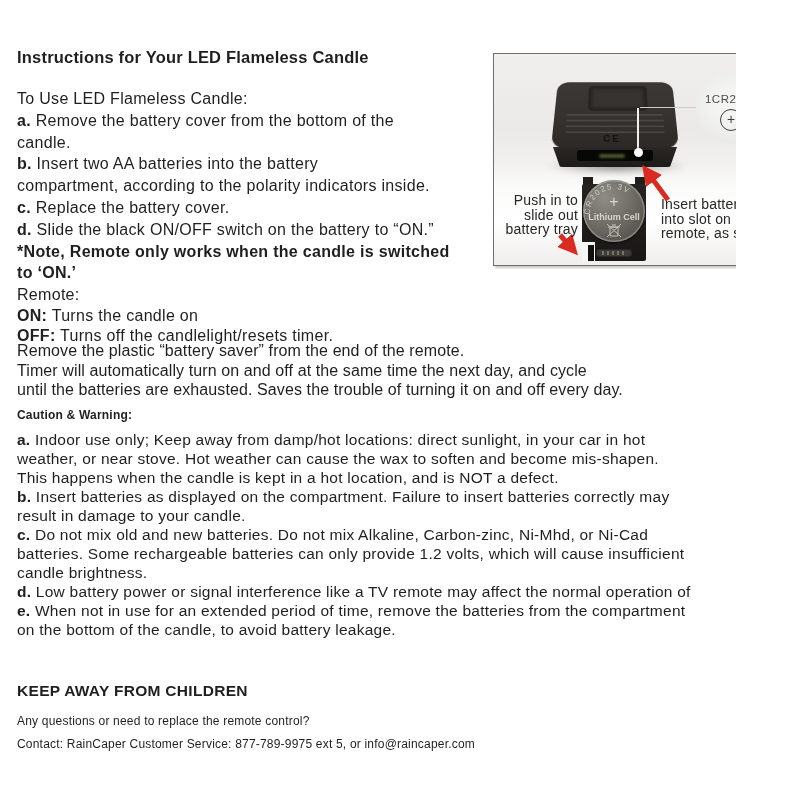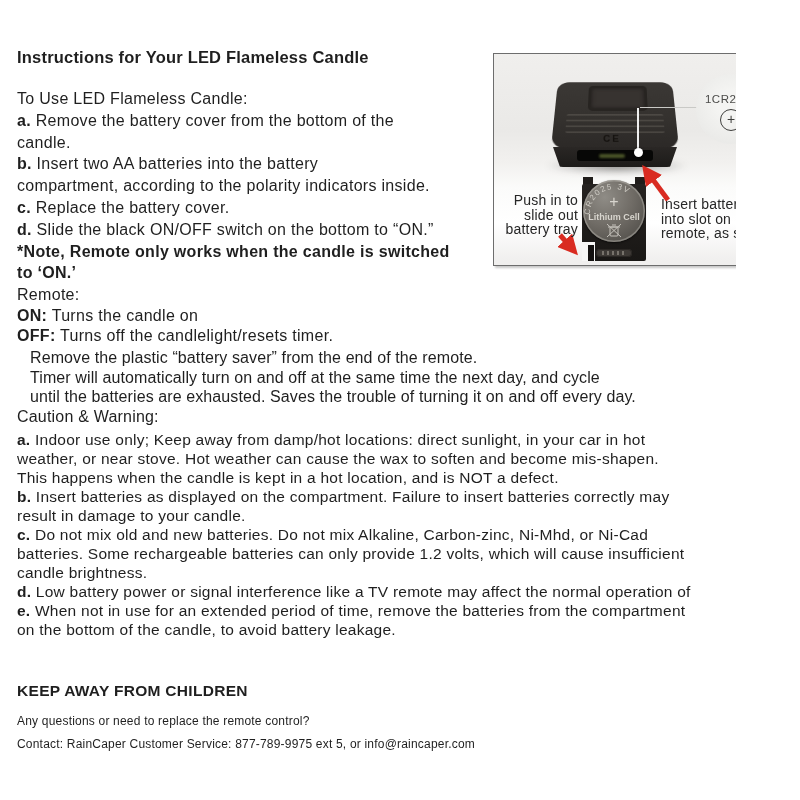--- a/index.html
+++ b/index.html
@@ -8,22 +8,22 @@
     font-family:"Liberation Sans", sans-serif; color:#1f1f1f; overflow:hidden;
   }
   .abs { position:absolute; }
   .ln { white-space:nowrap; }
   .ln b { font-weight:bold; }
 
   
   #title { left:17px; top:48px; font-size:16.5px; font-weight:bold; letter-spacing:0.2px; }
   #usage { left:17px; top:88px; font-size:16px; line-height:21.8px; letter-spacing:0.3px; width:470px; }
   #remote-sec { left:17px; top:285px; font-size:16px; line-height:20.6px; letter-spacing:0.3px; }
-  #timer { left:17px; top:348px; font-size:16px; line-height:19.6px; letter-spacing:0.1px;margin-left:13px; }
-  #caution-head { left:17px; top:408px; font-size:16px; font-weight:normal; letter-spacing:0.2px; }
+  #timer { left:17px; top:341px; font-size:16px; line-height:19.6px; letter-spacing:0.1px; }
+  #caution-head { left:17px; top:408px; font-size:12px; font-weight:bold; letter-spacing:0.2px; }
   #caution-lines { left:17px; top:430px; font-size:15.5px; line-height:19px; letter-spacing:0.25px; }
   #keep-away { left:17px; top:682px; font-size:15.5px; font-weight:bold; letter-spacing:0.3px; }
   #footer-block { left:17px; top:710px; font-size:12px; line-height:22.5px; letter-spacing:0.2px; }
 
   
   #diagram {
     left:493px; top:53px; width:290px; height:211px;
     border:1px solid #6d6d6d; background:#fff;
     box-shadow:2px 2px 2px rgba(0,0,0,0.22);
   }
@@ -98,21 +98,21 @@
 
   <div id="title" class="abs">Instructions for Your LED Flameless Candle</div>
 
   <div id="usage" class="abs">
     <div class="ln">To Use LED Flameless Candle:</div>
     <div class="ln"><b>a.</b><span> Remove the battery cover from the bottom of the</span></div>
     <div class="ln"><b></b><span>candle.</span></div>
     <div class="ln"><b>b.</b><span> Insert two AA batteries into the battery</span></div>
     <div class="ln"><b></b><span>compartment, according to the polarity indicators inside.</span></div>
     <div class="ln"><b>c.</b><span> Replace the battery cover.</span></div>
-    <div class="ln"><b>d.</b><span> Slide the black ON/OFF switch on the bottom to “ON.”</span></div>
+    <div class="ln"><b>d.</b><span> Slide the black ON/OFF switch on the battery to “ON.”</span></div>
     <div class="ln"><b>*Note, Remote only works when the candle is switched</b></div>
     <div class="ln"><b>to ‘ON.’</b></div>
   </div>
 
   <div id="remote-sec" class="abs">
     <div class="ln">Remote:</div>
     <div class="ln"><b>ON:</b><span> Turns the candle on</span></div>
     <div class="ln"><b>OFF:</b><span> Turns off the candlelight/resets timer.</span></div>
   </div>
 

